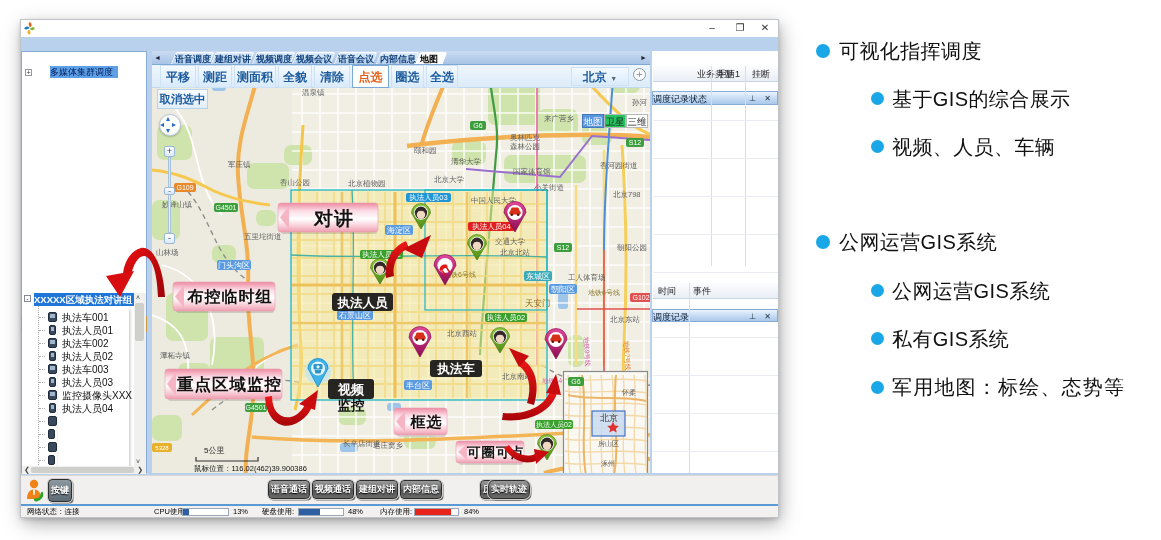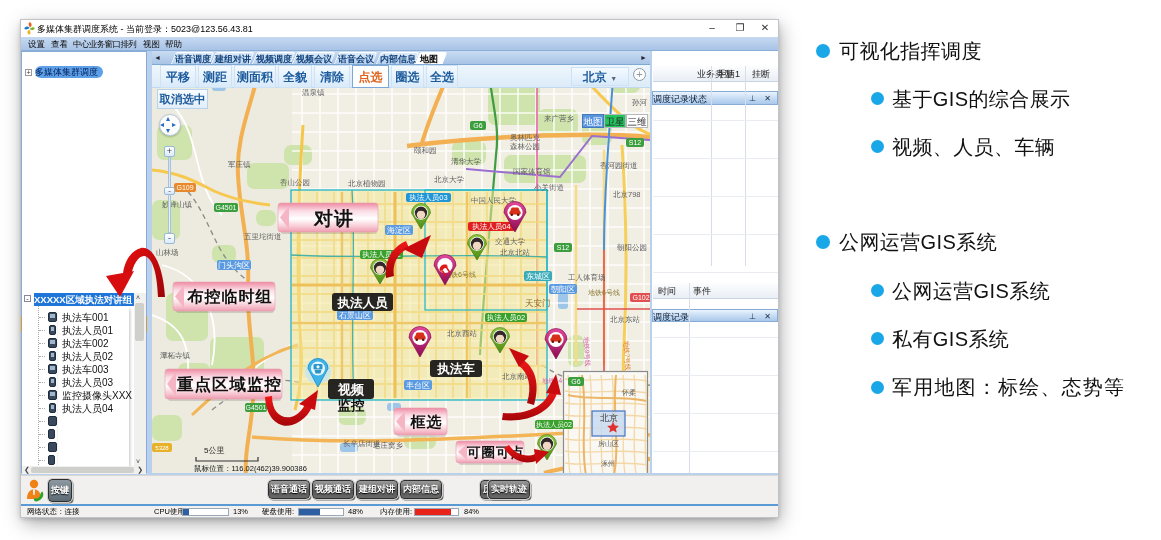--- a/index.html
+++ b/index.html
@@ -36,39 +36,31 @@
 <body>
 <div class="win">
 
   <div class="titlebar">
     <svg class="abs" style="left:3px;top:2px" width="11" height="13" viewBox="0 0 11 13">
       <path d="M5.5 0 C8 1 8.5 3.5 6 5.5 C4.5 3.5 4 1.5 5.5 0Z" fill="#e8641e"></path>
       <path d="M0.2 6.5 C1.5 4 4 3.8 5.6 6 C3.6 7.6 1.2 8 0.2 6.5Z" fill="#1e78c8"></path>
       <path d="M10.8 6 C9.8 8.6 7.2 9 5.8 6.8 C7.6 5 10 4.7 10.8 6Z" fill="#7ab82a"></path>
       <path d="M5.4 12.8 C3 11.8 2.8 9.2 5.2 7.5 C6.8 9.4 7 11.6 5.4 12.8Z" fill="#f0b01e"></path>
     </svg>
-    <span class="title-txt">多媒体集群调度系统 - 当前登录：5023@123.56.43.81</span>
     <span class="winbtn" style="left:678px;">–</span>
     <span class="winbtn" style="left:706px;">❐</span>
     <span class="winbtn" style="left:731px;">✕</span>
   </div>
 
-  <div class="menubar">
-    <span style="left:7px">设置</span>
-      <span style="left:30px">查看</span>
-      <span style="left:52px;letter-spacing:-0.6px;">中心业务窗口排列</span>
-      <span style="left:122px">视图</span>
-      <span style="left:144px">帮助</span>
-  </div>
 
   <div class="lpanel"></div>
   <div class="phdr" style="left:0;top:31px;width:126px;height:14px;">通讯录<span class="pinx">⊥ ✕</span></div>
   <div class="abs" style="left:1px;top:45px;width:124px;height:212px;background:#fff;overflow:hidden;">
     <div class="abs" style="left:3px;top:4px;width:7px;height:7px;border:1px solid #999;background:#fff;font-size:7px;line-height:5px;text-align:center;color:#333;">+</div>
-    <div class="abs" style="left:13px;top:1px;width:68px;height:12px;background:#5ea0e8;font-size:9px;color:#001e58;line-height:12px;white-space:nowrap;border-radius:6px;">多媒体集群调度</div>
+    <div class="abs" style="left:28px;top:1px;width:68px;height:12px;background:#5ea0e8;font-size:9px;color:#001e58;line-height:12px;white-space:nowrap;">多媒体集群调度</div>
   </div>
 
   <div class="phdr" style="left:0;top:257px;width:126px;height:16px;background:linear-gradient(#fdf4da,#ecca7c 80%,#dfb45e);border-color:#c89b46;">对讲组列表<span class="pinx" style="color:#433;">⊥ ✕</span></div>
   <div class="abs" style="left:1px;top:273px;width:124px;height:173px;background:#fff;overflow:hidden;" id="grouptree">
     <div class="abs" style="left:2px;top:2px;width:7px;height:7px;border:1px solid #889;background:#fff;font-size:7px;line-height:5px;text-align:center;color:#333;">-</div>
     <div class="abs" style="left:12px;top:0px;width:100px;height:13px;background:#1f76d8;color:#fff;font-size:9.5px;line-height:13px;font-weight:bold;text-align:right;padding-right:17px;white-space:nowrap;">XXXXX区域执法对讲组</div>
     <div class="abs" style="left:16px;top:13px;width:1px;height:175px;border-left:1px dotted #aaa;"></div>
     <div class="abs" style="left:36px;top:14px;width:71px;height:160px;background:#fff;box-shadow:1px 2px 3px rgba(0,0,0,.25);"></div>
     <div class="abs" style="left:17px;top:24px;width:6px;height:1px;border-top:1px dotted #aaa;"></div>
     <div class="abs" style="left:26px;top:19px;width:9px;height:10px;background:#39485c;border-radius:2px;border:1px solid #202c3a;"></div>
@@ -463,21 +455,21 @@
       <path d="M1 20 C1 13 4 10.5 8 10.5 C12 10.5 15 13 15 20Z" fill="#f08218"></path>
       <path d="M7 10.5 L9 10.5 L8.6 16 L7.4 16Z" fill="#fff"></path>
       <path d="M16.2 12.5 C18 14.5 17.6 18 14.6 20.6 C12.2 22.7 9.4 23 8.2 21.4 C7.4 20.2 8.2 19 9.6 19.4 C11.4 19.9 13.6 18.4 14.2 16.4 C14.6 15 14.2 13.8 16.2 12.5Z" fill="#28a428"></path>
     </svg>
     <div class="gbtn" style="left:27px;top:3px;width:24px;height:23px;line-height:21px;background:linear-gradient(#8d98a0,#5d6b75);">按键</div>
     <div class="gbtn" style="left:247px;top:4px;width:42px;">语音通话</div>
     <div class="gbtn" style="left:291px;top:4px;width:42px;">视频通话</div>
     <div class="gbtn" style="left:335px;top:4px;width:42px;">建组对讲</div>
     <div class="gbtn" style="left:379px;top:4px;width:42px;">内部信息</div>
     <div class="gbtn" style="left:423px;top:4px;width:42px;margin-left:36px;">历史轨迹</div>
-    <div class="gbtn" style="left:467px;top:4px;width:42px;">实时轨迹</div>
+    <div class="gbtn" style="left:467px;top:4px;width:42px;border-radius:6px;">实时轨迹</div>
   </div>
 
   <div class="statusbar">
     <span style="left:6px;">网络状态：连接</span>
     <span style="left:133px;">CPU使用:</span>
     <div class="meter" style="left:161px;width:47px;">
         <i style="width:13%;background:#2e5fa3;"></i>
       </div>
     <span style="left:212px;">13%</span>
     <span style="left:241px;">硬盘使用:</span>

